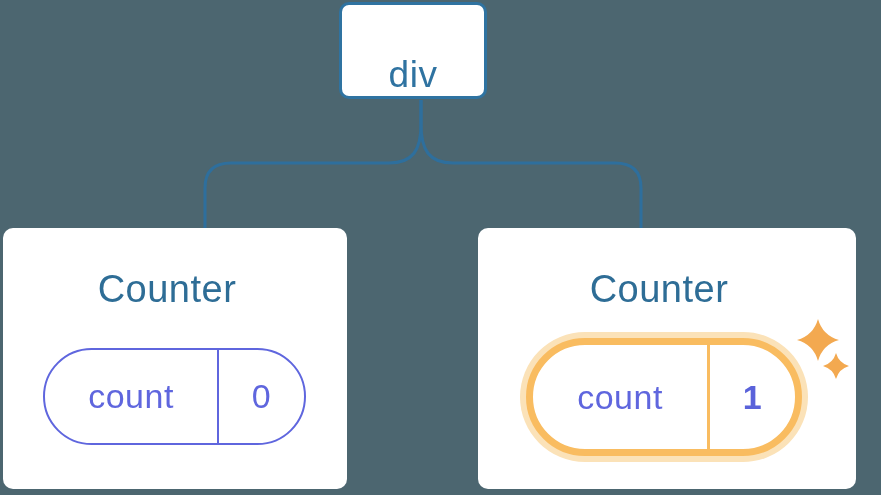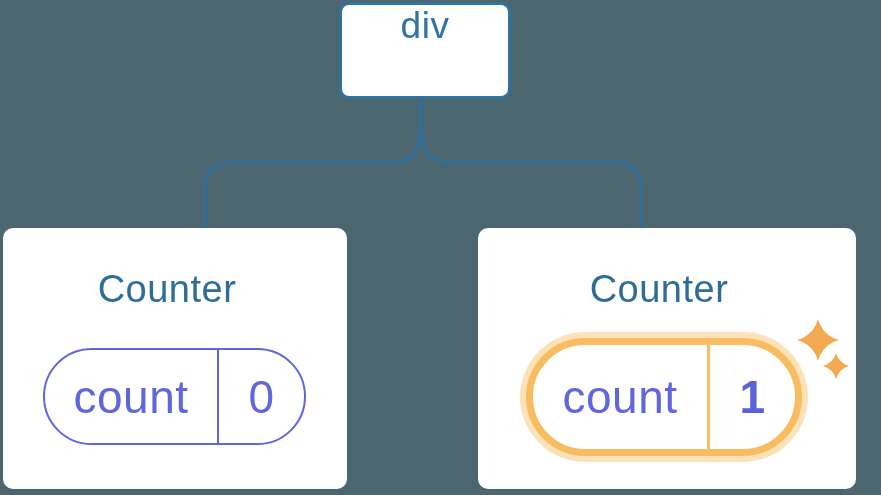--- a/index.html
+++ b/index.html
@@ -25,26 +25,26 @@
     background:var(--bg);
     overflow:hidden;
   }
   .connector-svg{
     position:absolute;left:0;top:0;width:881px;height:495px;
   }
   .connector-svg path{
     fill:none;stroke:var(--connector-blue);stroke-width:3;
   }
   .root-node{
-    position:absolute;left:339px;top:2px;width:172px;height:97px;
+    position:absolute;left:339px;top:2px;width:148px;height:97px;
     box-sizing:border-box;
     background:var(--card-white);
     border:3px solid var(--node-blue);
     border-radius:10px;
-    display:flex;align-items:flex-start;justify-content:center;
+    display:flex;align-items:flex-end;justify-content:center;
   }
   .root-node .label{
     color:var(--node-blue);
     font-size:37px;
     letter-spacing:.5px;
   }
   .card{
     position:absolute;top:228px;height:261px;
     background:var(--card-white);
     border-radius:10px;
@@ -81,21 +81,21 @@
     border:7px solid var(--highlight-orange);
     box-shadow:0 0 0 6px var(--highlight-halo);
   }
   .pill-highlight .pill-key{
     width:174px;
     border-right:3px solid var(--highlight-orange);
   }
   .pill-key,.pill-value{
     display:flex;align-items:center;justify-content:center;
     color:var(--state-purple);
-    font-size:46px;
+    font-size:34px;
     letter-spacing:.5px;
   }
   .pill-value{flex:1;}
   .pill-value.bold{font-weight:bold;color:var(--value-purple);}
   .sparkles{
     position:absolute;left:315px;top:88px;width:60px;height:66px;
   }
   .sparkles path{fill:var(--sparkle-orange);}
 </style>
 </head>

